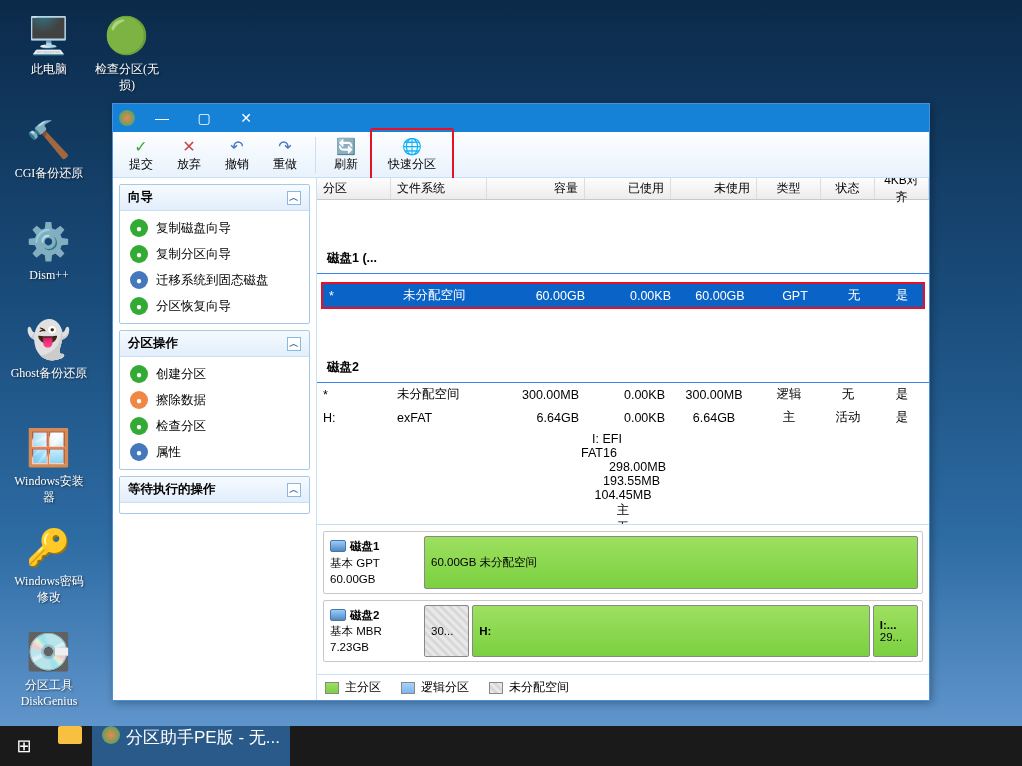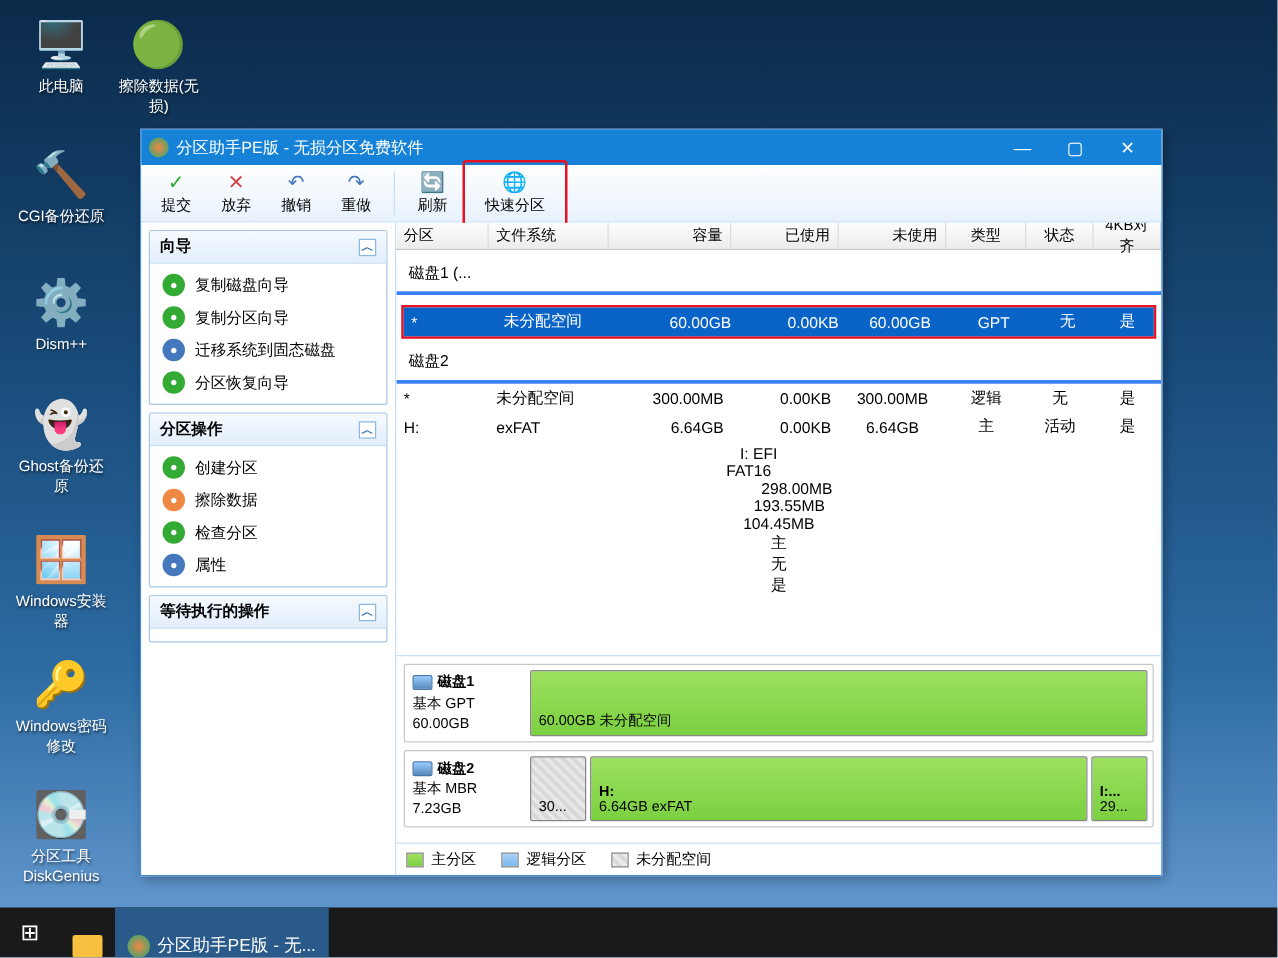--- a/index.html
+++ b/index.html
@@ -2,21 +2,21 @@
 <html><head>
 <meta charset="utf-8">
 <style>
 * { margin: 0; padding: 0; box-sizing: border-box; font-family: "Microsoft YaHei", "SimSun", sans-serif; }
 body { width: 1022px; height: 766px; background: linear-gradient(180deg, #0b2a4a 0%, #1a4d7c 40%, #2d6ba3 70%, #6a9ed4 100%); position: relative; overflow: hidden; }
 
 
 .desktop { position: absolute; left: 0; top: 0; width: 100%; height: 100%; }
 .dicon { position: absolute; width: 78px; display: flex; flex-direction: column; align-items: center; color: #fff; font-size: 12px; text-align: center; cursor: pointer; }
 .dicon .glyph { width: 48px; height: 48px; display: flex; align-items: center; justify-content: center; font-size: 36px; margin-bottom: 2px; }
-.dicon .lbl { text-shadow: 1px 1px 2px rgba(0,0,0,0.6); line-height: 1.3; }
+.dicon .lbl { text-shadow: 1px 1px 2px rgba(0,0,0,0.6); line-height: 1.3; font-family: Liberation Serif, serif; }
 
 
 .window { position: absolute; left: 112px; top: 103px; width: 818px; height: 598px; background: #fff; border: 1px solid #4a90d9; box-shadow: 2px 2px 8px rgba(0,0,0,0.3); display: flex; flex-direction: column; }
 .titlebar { height: 28px; background: #1582d8; display: flex; align-items: center; padding: 0 6px; color: #fff; font-size: 13px; }
 .titlebar .tb-icon { width: 16px; height: 16px; margin-right: 6px; background: radial-gradient(circle,#e84,#2a7); border-radius: 50%; }
 .titlebar .tb-title { flex: 1; }
 .winbtn { width: 42px; height: 20px; display: flex; align-items: center; justify-content: center; color: #fff; font-size: 14px; cursor: pointer; }
 
 .menubar { height: 24px; background: linear-gradient(#fcfeff,#eaf3fc); border-bottom: 1px solid #c8dff4; display: flex; align-items: center; padding: 0 6px; font-size: 12.5px; }
 .menubar .mitem { padding: 3px 8px; cursor: pointer; }
@@ -44,59 +44,59 @@
 .col-part { width: 74px; }
 .col-fs { width: 96px; }
 .col-cap { width: 98px; text-align: right; justify-content: flex-end; }
 .col-used { width: 86px; text-align: right; justify-content: flex-end; }
 .col-free { width: 86px; text-align: center; justify-content: flex-end; }
 .col-type { width: 64px; text-align: center; justify-content: center; }
 .col-stat { width: 54px; text-align: center; justify-content: center; }
 .col-4k { flex: 1; text-align: center; justify-content: center; }
 
 .grid-body { flex: 1; overflow: auto; font-size: 12.5px; border-bottom: 1px solid #c8dff4; }
-.disk-label { font-weight: normal; padding: 10px 10px 6px; border-bottom: 3px solid #3b82f6; }
+.disk-label { font-weight: bold; padding: 10px 10px 6px; border-bottom: 1px solid #3b82f6; margin-top: 40px; }
 .grid-row { display: flex; padding: 3px 0; align-items: center; }
 .grid-row.selected-border { border: 2px solid #e81123; margin: 8px 4px 0; padding: 0; }
 .grid-row.selected { background: #0a64c8; color: #fff; padding: 3px 0; }
 .grid-row > div { padding: 0 6px; }
 
 .diskmap-wrap { padding: 6px; }
 .diskmap-box { border: 1px solid #c8c8c8; border-radius: 2px; padding: 4px; margin-bottom: 6px; display: flex; gap: 6px; align-items: stretch; }
 .dm-info { width: 90px; font-size: 11.5px; line-height: 1.4; padding: 2px; display: flex; flex-direction: column; }
 .dm-info .dname { font-weight: bold; display: flex; align-items: center; gap: 4px; }
 .dm-info .dicon2 { width: 16px; height: 12px; background: linear-gradient(#9cf,#58b); border: 1px solid #47a; border-radius: 2px; }
 .dm-bar { flex: 1; display: flex; gap: 3px; }
-.dm-seg { border: 1px solid #888; border-radius: 2px; display: flex; flex-direction: column; justify-content: flex-end; padding: 4px 6px; font-size: 11.5px; position: relative; overflow: hidden; }
+.dm-seg { border: 1px solid #888; border-radius: 2px; display: flex; flex-direction: column; justify-content: center; padding: 4px 6px; font-size: 11.5px; position: relative; overflow: hidden; }
 .dm-seg.green { background: linear-gradient(#9de060,#7bd040); }
 .dm-seg.gray { background: repeating-linear-gradient(45deg,#e8e8e8,#e8e8e8 3px,#d8d8d8 3px,#d8d8d8 6px); }
 .dm-seg .seg-title { font-weight: bold; }
 
 .legend { display: flex; gap: 20px; padding: 4px 8px; font-size: 12px; border-top: 1px solid #c8dff4; }
 .legend .li { display: flex; align-items: center; gap: 6px; }
 .legend .sw { width: 14px; height: 12px; border: 1px solid #888; }
 
 
 .taskbar { position: absolute; left: 0; bottom: 0; width: 100%; height: 40px; background: #1a1a1a; display: flex; align-items: center; }
 .taskbar .start { width: 48px; height: 40px; display: flex; align-items: center; justify-content: center; font-size: 18px; color: #fff; cursor: pointer; }
-.taskbar .tb-item { height: 40px; padding: 0 10px; display: flex; align-items: flex-end; gap: 6px; color: #fff; font-size: 14px; cursor: pointer; }
+.taskbar .tb-item { height: 40px; padding: 0 10px; display: flex; align-items: flex-start; gap: 6px; color: #fff; font-size: 17px; cursor: pointer; }
 .taskbar .tb-item.active { background: #2a5a8a; }
 .taskbar .tb-i { width: 24px; height: 24px; display: flex; align-items: center; justify-content: center; }
 </style>
 </head>
 <body>
 
 <div class="desktop" id="desktop-icons">
     <div class="dicon" style="top: 12px; left: 10px;">
       <div class="glyph" style="color:">🖥️</div>
       <div class="lbl">此电脑</div>
     </div>
     <div class="dicon" style="top: 12px; left: 88px;">
       <div class="glyph" style="color:">🟢</div>
-      <div class="lbl">擦除数据(无损)</div>
+      <div class="lbl">检查分区(无损)</div>
     </div>
     <div class="dicon" style="top: 116px; left: 10px;">
       <div class="glyph" style="color:">🔨</div>
       <div class="lbl">CGI备份还原</div>
     </div>
     <div class="dicon" style="top: 218px; left: 10px;">
       <div class="glyph" style="color:#58f">⚙️</div>
       <div class="lbl">Dism++</div>
     </div>
     <div class="dicon" style="top: 316px; left: 10px;">
@@ -113,21 +113,20 @@
     </div>
     <div class="dicon" style="top: 628px; left: 10px;">
       <div class="glyph" style="color:#f80">💽</div>
       <div class="lbl">分区工具DiskGenius</div>
     </div>
   </div>
 
 <div class="window">
   <div class="titlebar">
     <div class="tb-icon"></div>
-    <div class="tb-title">分区助手PE版 - 无损分区免费软件</div>
     <div class="winbtn">—</div>
     <div class="winbtn">▢</div>
     <div class="winbtn close">✕</div>
   </div>
 
 
   <div class="toolbar" id="toolbar">
       <div class="tbtn">
         <div class="ti" style="color:#3a3">✓</div>
         <div>提交</div>
@@ -297,21 +296,20 @@
               <div>基本 MBR</div>
               <div>7.23GB</div>
             </div>
             <div class="dm-bar">
               <div class="dm-seg gray" style="flex: 0.07 1 0%;">
                 <div class="seg-title"></div>
                 <div>30...</div>
               </div>
               <div class="dm-seg green" style="flex: 0.86 1 0%;">
                 <div class="seg-title">H:</div>
-                <div>6.64GB exFAT</div>
               </div>
               <div class="dm-seg green" style="flex: 0.07 1 0%;">
                 <div class="seg-title">I:...</div>
                 <div>29...</div>
               </div>
             </div>
           </div>
         </div>
       <div class="legend" id="legend">
           <div class="li">

